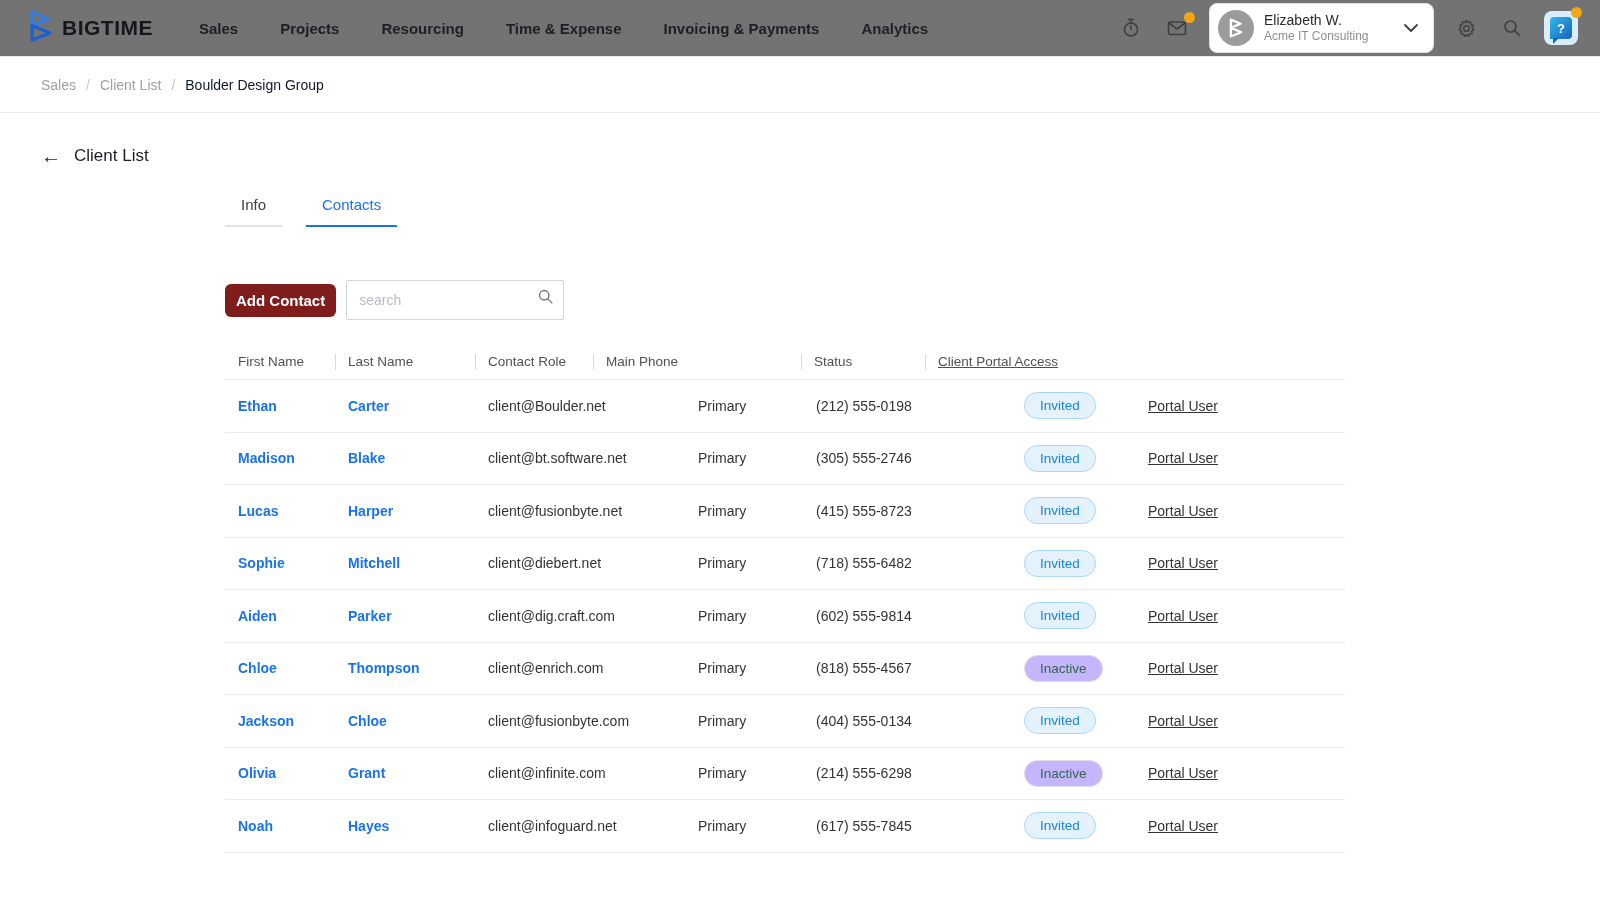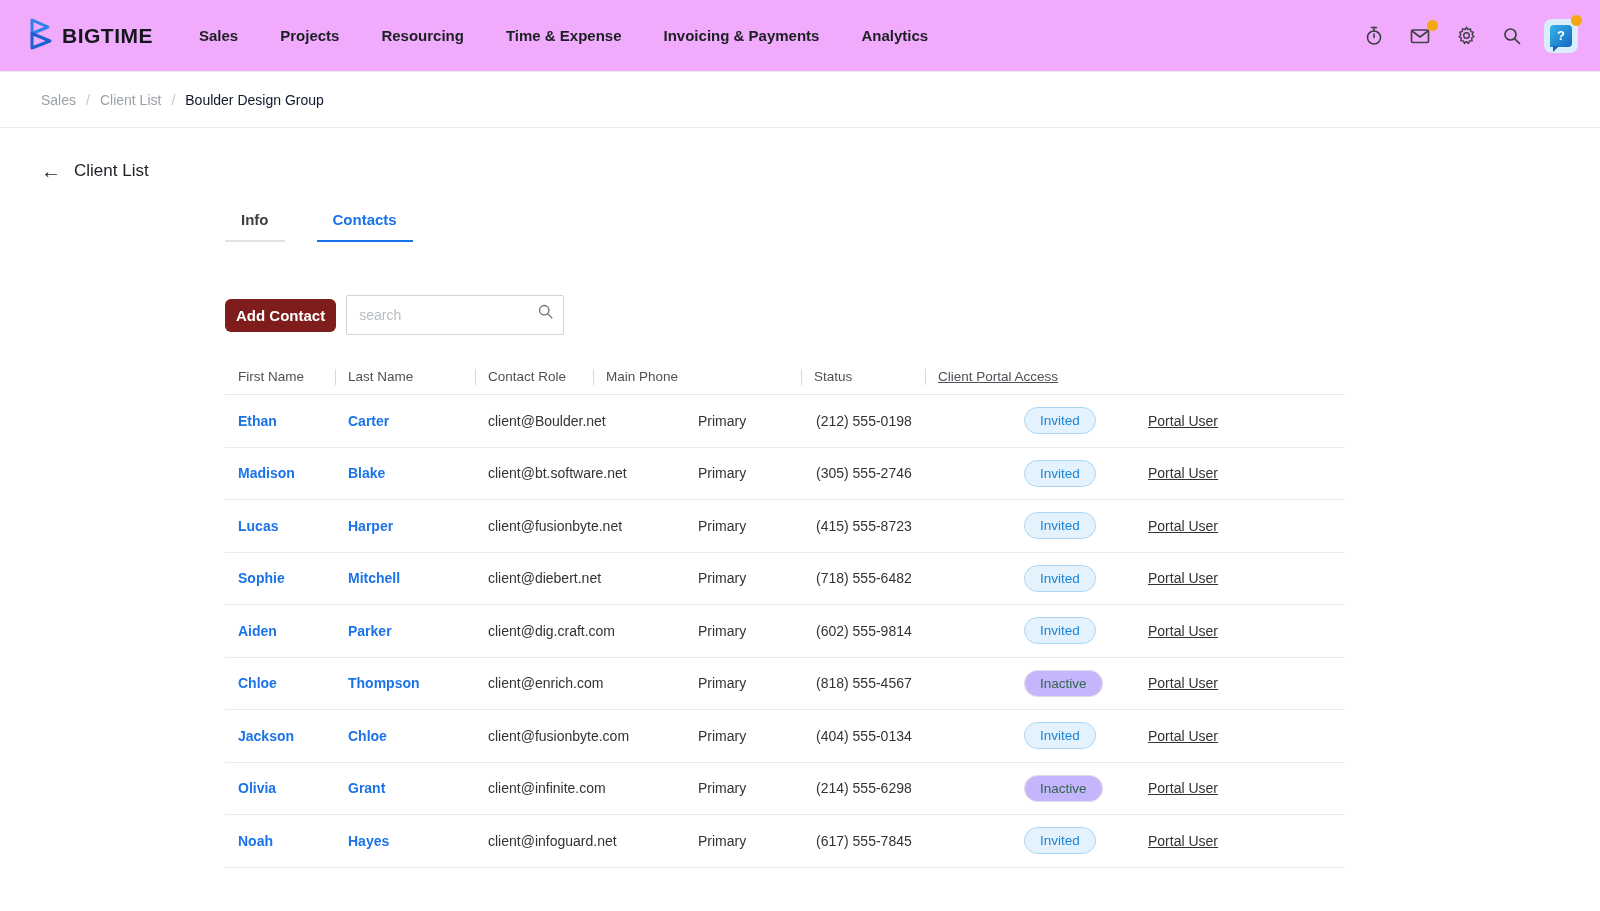--- a/index.html
+++ b/index.html
@@ -1,19 +1,19 @@
 <!DOCTYPE html>
 <html><head>
 <meta charset="utf-8">
 <style>
   * { margin:0; padding:0; box-sizing:border-box; }
   html,body { width:1600px; height:911px; background:#fff; font-family:"Liberation Sans", sans-serif; color:#333; overflow:hidden; }
 
   
-  .topnav { height:72px; display:flex; align-items:center; padding:0 22px 0 28px; background:#f0abfc; border-bottom:1px solid #ececec; }
+  .topnav { height:57px; display:flex; align-items:center; padding:0 22px 0 28px; background:#737373; border-bottom:1px solid #ececec; }
   .logo { display:flex; align-items:center; gap:8px; margin-right:46px; }
   .logo-text { font-size:21px; font-weight:bold; letter-spacing:.5px; color:#16171d; }
   .nav-items { display:flex; align-items:center; gap:42px; flex:1; }
   .nav-item { font-size:15px; font-weight:bold; color:#1d1f24; cursor:pointer; white-space:nowrap; }
   .topnav-right { display:flex; align-items:center; gap:18px; }
   .icon-btn { position:relative; width:28px; height:28px; display:flex; align-items:center; justify-content:center; cursor:pointer; }
   .dot { position:absolute; top:-2px; right:-4px; width:11px; height:11px; border-radius:50%; background:#f3a712; }
   .user-box { display:flex; align-items:center; gap:10px; border:1px solid #e3e3e3; border-radius:8px; padding:6px 14px 6px 8px; height:50px; min-width:225px; cursor:pointer; background:#fff; }
   .avatar { width:36px; height:36px; border-radius:50%; background:#9b9b9b; display:flex; align-items:center; justify-content:center; flex:none; }
   .user-meta { display:flex; flex-direction:column; line-height:1.25; flex:1; }
@@ -30,21 +30,21 @@
   .crumb { color:#9aa0a6; cursor:pointer; }
   .crumb-sep { color:#c3c7cb; }
   .crumb-current { color:#0f172a; cursor:pointer; }
 
   
   .page-head { display:flex; align-items:center; gap:13px; margin:33px 0 0 41px; }
   .back-arrow { font-size:20px; color:#1d1f24; cursor:pointer; line-height:1; }
   .page-title { font-size:17px; color:#1d1f24; }
 
   
-  .tabs { display:flex; gap:32px; margin:22px 0 0 225px;font-weight:bold; }
+  .tabs { display:flex; gap:24px; margin:22px 0 0 225px; }
   .tab { padding:8px 16px 12px 16px; font-size:15px; cursor:pointer; border-bottom:2px solid #e2e2e2; color:#3c4043; }
   .tab.active { color:#1a73e8; border-bottom:2px solid #1a73e8; }
 
   
   .toolbar { display:flex; align-items:center; gap:10px; margin:53px 0 0 225px; }
   .add-btn { background:#7f1d1d; color:#fff; font-size:15px; font-weight:bold; border:none; border-radius:6px; padding:9px 11px; height:33px; display:flex; align-items:center; cursor:pointer; }
   .search-wrap { position:relative; }
   .search-input { width:218px; height:40px; border:1px solid #d4d4d4; border-radius:2px; padding:0 36px 0 12px; font-size:14px; color:#333; font-family:"Liberation Sans",sans-serif; }
   .search-input::placeholder { color:#b9bdc1; }
   .search-icon-in { position:absolute; right:10px; top:8px; }
@@ -99,20 +99,37 @@
         <line x1="11" y1="12.5" x2="11" y2="9"></line>
       </svg>
     </div>
     <div class="icon-btn">
       <svg width="22" height="22" viewBox="0 0 22 22" fill="none" stroke="#3c4043" stroke-width="1.6" stroke-linejoin="round">
         <rect x="2.5" y="5" width="17" height="12.5" rx="1.5"></rect>
         <path d="M3 6 L11 12 L19 6"></path>
       </svg>
       <span class="dot"></span>
     </div>
+    <div class="user-box">
+      <div class="avatar">
+        <svg width="18" height="22" viewBox="0 0 26 34" fill="none">
+          <path d="M5 4 L20 10.5 L5 16.5 Z" stroke="#fff" stroke-width="3.4" stroke-linejoin="round" fill="none"></path>
+          <path d="M5 16.5 L21 23.5 L5 30 Z" stroke="#fff" stroke-width="3.4" stroke-linejoin="round" fill="none"></path>
+        </svg>
+      </div>
+      <div class="user-meta">
+        <span class="user-name">Elizabeth W.</span>
+        <span class="user-company">Acme IT Consulting</span>
+      </div>
+      <span>
+        <svg width="16" height="10" viewBox="0 0 16 10" fill="none" stroke="#3c4043" stroke-width="1.8" stroke-linecap="round" stroke-linejoin="round">
+          <path d="M2 2 L8 8 L14 2"></path>
+        </svg>
+      </span>
+    </div>
     <div class="icon-btn">
       <svg width="21" height="21" viewBox="0 0 24 24" fill="none" stroke="#3c4043" stroke-width="1.6" stroke-linejoin="round">
         <circle cx="12" cy="12" r="3.2"></circle>
         <path d="M12 2.5 L13.6 5.2 L16.6 4.4 L16.9 7.5 L19.9 8.3 L18.4 11 L20.4 13.4 L17.8 15 L18.5 18.1 L15.4 18.2 L14.3 21.1 L12 19 L9.7 21.1 L8.6 18.2 L5.5 18.1 L6.2 15 L3.6 13.4 L5.6 11 L4.1 8.3 L7.1 7.5 L7.4 4.4 L10.4 5.2 Z"></path>
       </svg>
     </div>
     <div class="icon-btn">
       <svg width="20" height="20" viewBox="0 0 20 20" fill="none" stroke="#3c4043" stroke-width="1.7" stroke-linecap="round">
         <circle cx="8.5" cy="8.5" r="5.5"></circle>
         <line x1="12.8" y1="12.8" x2="17.5" y2="17.5"></line>

